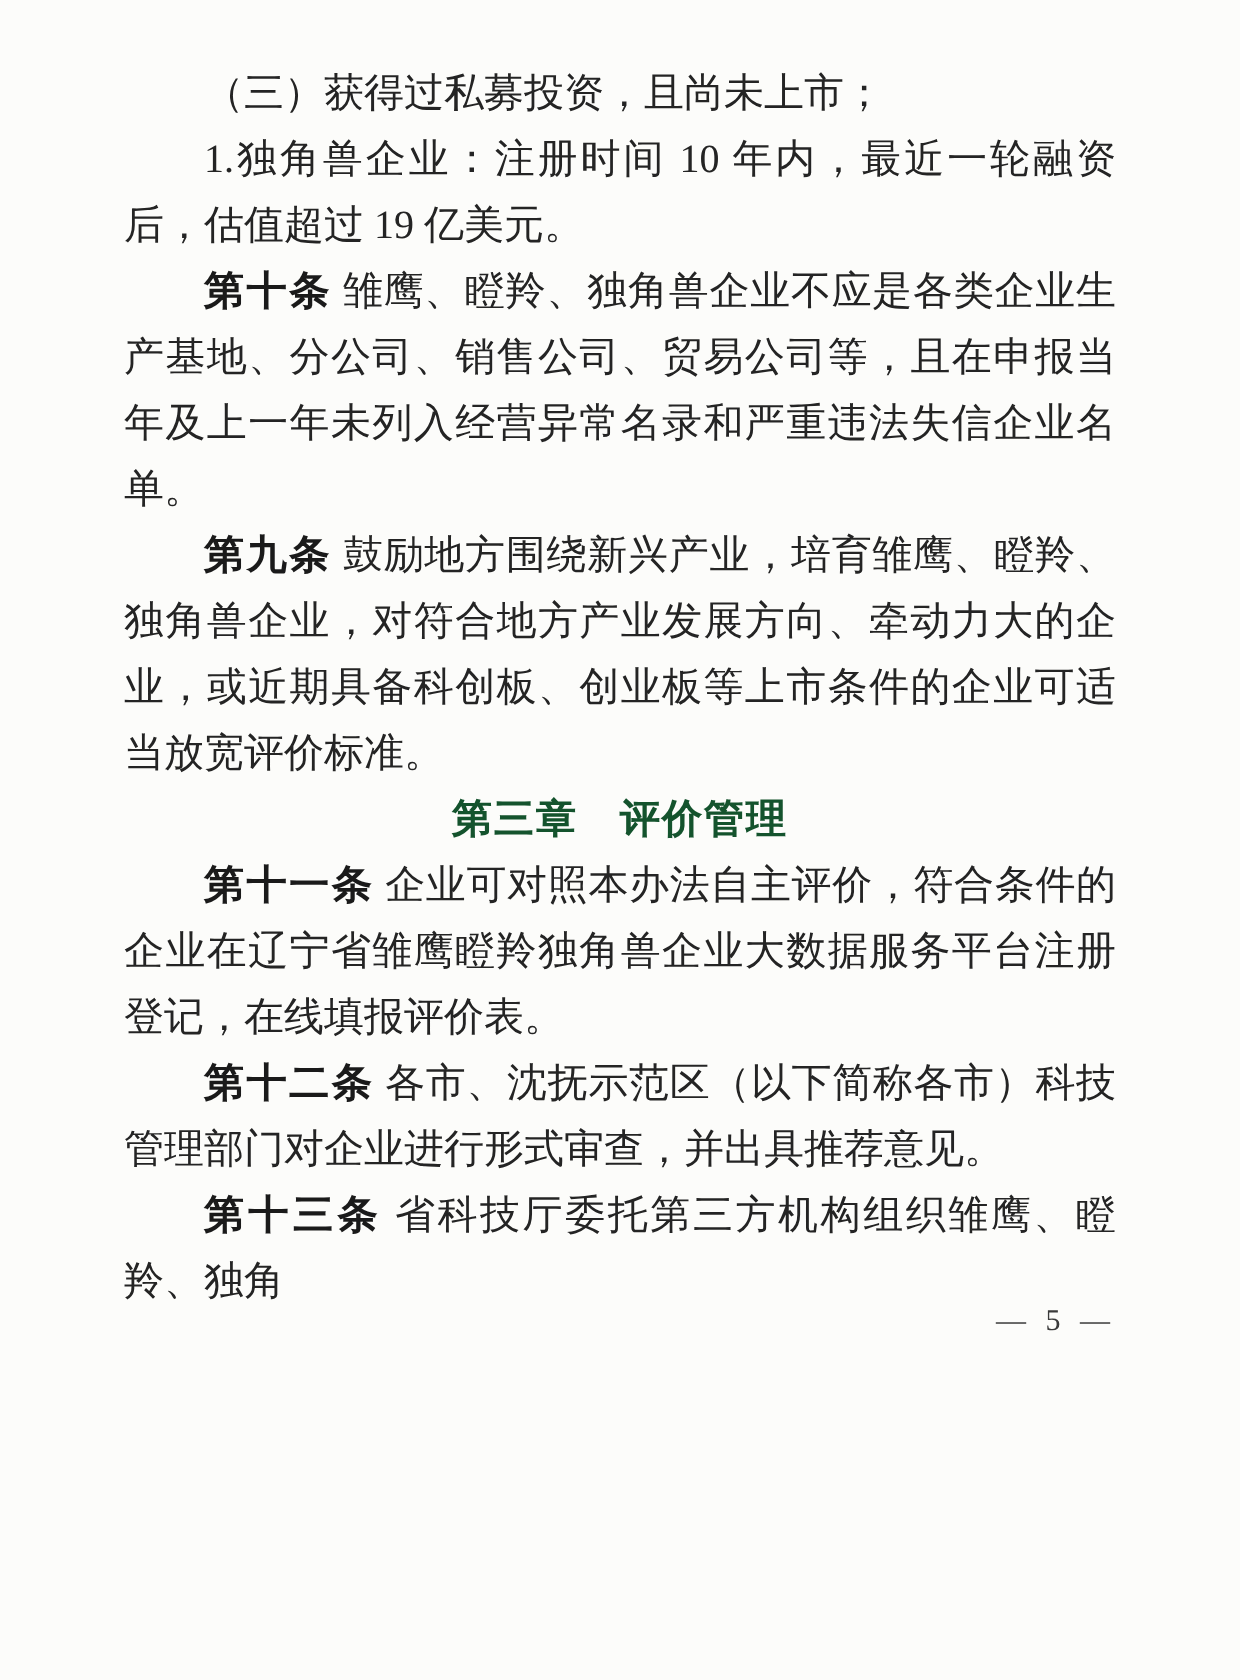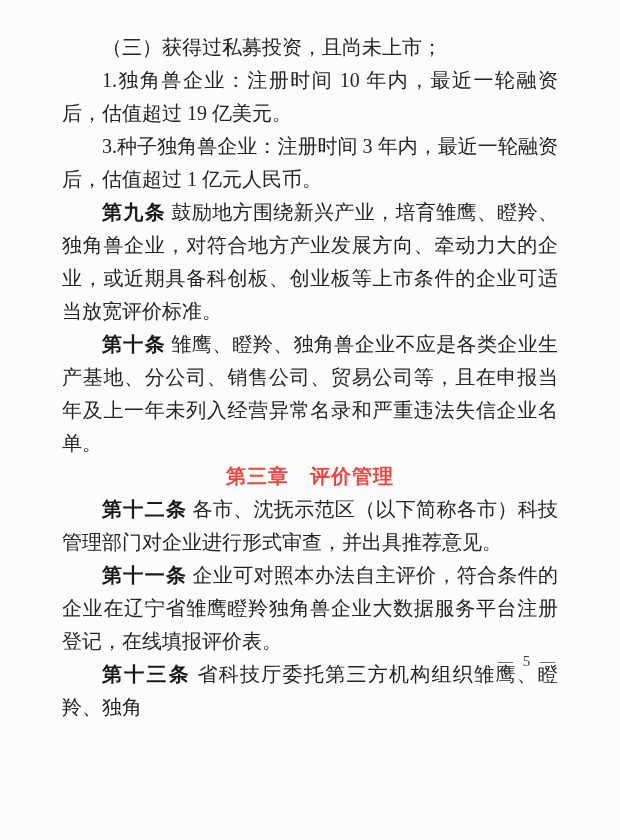--- a/index.html
+++ b/index.html
@@ -33,21 +33,21 @@
     font-weight: bold;
     color: #1a1a1a;
     font-family: "Liberation Sans", "DejaVu Sans", sans-serif;
     letter-spacing: 1px;
   }
   .heading {
     margin: 0;
     text-indent: 0;
     text-align: center;
     font-weight: bold;
-    color: #ef4444;
+    color: #14532d;
     font-family: "Liberation Sans", "DejaVu Sans", sans-serif;
     letter-spacing: 1px;
   }
   .page-number {
     position: absolute;
     right: 62px;
     bottom: 22px;
     font-size: 15px;
     letter-spacing: 3px;
     color: #3a3a3a;
@@ -58,29 +58,28 @@
 <body>
 
 <div class="page">
 
   <p class="para"><span class="lead"></span><span>（三）获得过私募投资，且尚未上市；</span></p>
 
 
   <p class="para"><span class="lead"></span><span>1.独角兽企业：注册时间 10 年内，最近一轮融资后，估值超过 19 亿美元。</span></p>
 
 
-  <p class="para"><span class="lead"></span><span>3.种子独角兽企业：注册时间 3 年内，最近一轮融资后，估值超过 1 亿元人民币。</span></p>
+
+  <p class="para"><span class="lead">第十条</span><span> 雏鹰、瞪羚、独角兽企业不应是各类企业生产基地、分公司、销售公司、贸易公司等，且在申报当年及上一年未列入经营异常名录和严重违法失信企业名单。</span></p>
 
   <p class="para"><span class="lead">第九条</span><span> 鼓励地方围绕新兴产业，培育雏鹰、瞪羚、独角兽企业，对符合地方产业发展方向、牵动力大的企业，或近期具备科创板、创业板等上市条件的企业可适当放宽评价标准。</span></p>
 
-  <p class="para"><span class="lead">第十条</span><span> 雏鹰、瞪羚、独角兽企业不应是各类企业生产基地、分公司、销售公司、贸易公司等，且在申报当年及上一年未列入经营异常名录和严重违法失信企业名单。</span></p>
-
   <p class="heading">第三章　评价管理</p>
 
+  <p class="para"><span class="lead">第十一条</span><span> 企业可对照本办法自主评价，符合条件的企业在辽宁省雏鹰瞪羚独角兽企业大数据服务平台注册登记，在线填报评价表。</span></p>
+
   <p class="para"><span class="lead">第十二条</span><span> 各市、沈抚示范区（以下简称各市）科技管理部门对企业进行形式审查，并出具推荐意见。</span></p>
-
-  <p class="para"><span class="lead">第十一条</span><span> 企业可对照本办法自主评价，符合条件的企业在辽宁省雏鹰瞪羚独角兽企业大数据服务平台注册登记，在线填报评价表。</span></p>
 
   <p class="para"><span class="lead">第十三条</span><span> 省科技厅委托第三方机构组织雏鹰、瞪羚、独角</span></p>
 
   <div class="page-number">— 5 —</div>
 
 </div>
 
 </body></html>

